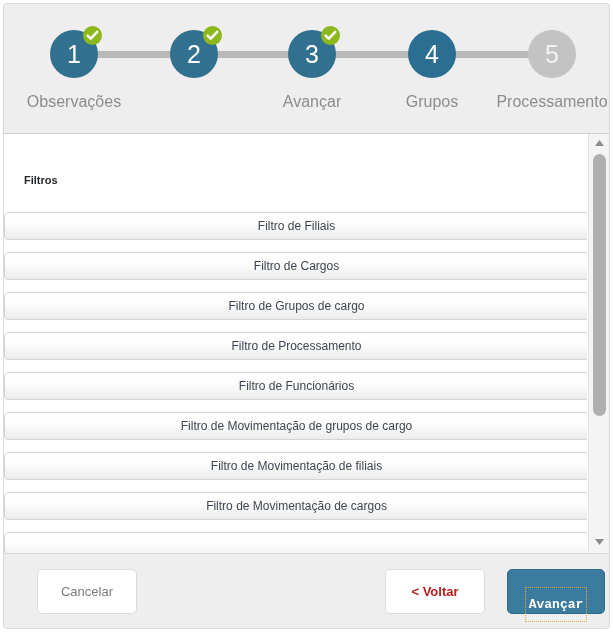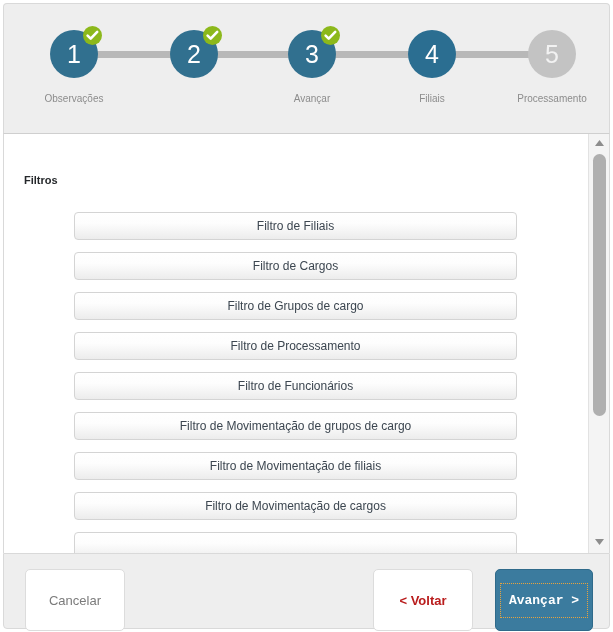--- a/index.html
+++ b/index.html
@@ -83,21 +83,21 @@
     width: 19px;
     height: 19px;
     border-radius: 50%;
     background: #8cb81b;
     z-index: 3;
   }
   .badge svg { display: block; }
   .steplabel {
     display: block;
     margin-top: 7px;
-    font-size: 10px;
+    font-size: 16px;
     color: #8c8c8c;
     white-space: nowrap;
   }
 
   
   .panel {
     position: relative;
     margin: 0 3px;
     height: 420px;
     box-sizing: border-box;
@@ -122,21 +122,21 @@
     color: #25282b;
   }
   .filter-list {
     margin: 26px 0 0 0;
     padding: 0;
     list-style: none;
   }
   .filter-list li { margin: 0; padding: 0; }
   .filter-btn {
     display: block;
-    width: 443px;
+    width: 585px;
     height: 28px;
     margin: 0 auto 12px auto;
     box-sizing: border-box;
     border: 1px solid #d4d4d4;
     border-radius: 4px;
     background: linear-gradient(to bottom, #ffffff 0%, #fdfdfd 40%, #ececec 100%);
     color: #3c4650;
     font-family: "Liberation Sans", sans-serif;
     font-size: 12px;
     line-height: 26px;
@@ -182,27 +182,28 @@
     margin: 0 3px 3px 3px;
     height: 76px;
     box-sizing: border-box;
     background: #eeeeee;
     border: 1px solid #d9d9d9;
     border-radius: 0 0 4px 4px;
   }
   .btn {
     position: absolute;
     top: 15px;
-    height: 62px;
+    height: 45px;
     box-sizing: border-box;
     font-family: "Liberation Sans", sans-serif;
     font-size: 13px;
     border-radius: 5px;
     cursor: pointer;
-    padding: 0;
+    padding: 13px;
+    margin-left: 12px;
   }
   .btn-cancel {
     left: 21px;
     width: 100px;
     background: #ffffff;
     border: 1px solid #dcdcdc;
     color: #7b7b7b;
   }
   .btn-back {
     left: 369px;
@@ -248,21 +249,21 @@
         <div class="step" style="left: 190px;"><div class="circlewrap"><div class="circle done">2</div><div class="badge">
               <svg width="19" height="19" viewBox="0 0 19 19">
                 <path d="M4.6 9.6 L7.7 12.6 L14.2 5.9" stroke="#ffffff" stroke-width="2.6" fill="none" stroke-linecap="round" stroke-linejoin="round"></path>
               </svg>
             </div></div></div>
         <div class="step" style="left: 308px;"><div class="circlewrap"><div class="circle done">3</div><div class="badge">
               <svg width="19" height="19" viewBox="0 0 19 19">
                 <path d="M4.6 9.6 L7.7 12.6 L14.2 5.9" stroke="#ffffff" stroke-width="2.6" fill="none" stroke-linecap="round" stroke-linejoin="round"></path>
               </svg>
             </div></div><span class="steplabel">Avançar</span></div>
-        <div class="step" style="left: 428px;"><div class="circlewrap"><div class="circle active">4</div></div><span class="steplabel">Filiais</span></div>
+        <div class="step" style="left: 428px;"><div class="circlewrap"><div class="circle active">4</div></div><span class="steplabel">Grupos</span></div>
         <div class="step" style="left: 548px;"><div class="circlewrap"><div class="circle todo">5</div></div><span class="steplabel">Processamento</span></div>
       </div>
   </div>
 
   <div class="panel">
     <div class="panel-inner">
       <div class="panel-title">Filtros</div>
       <ul class="filter-list" id="filters-host">
           <li>
             <button class="filter-btn">Filtro de Filiais</button>

